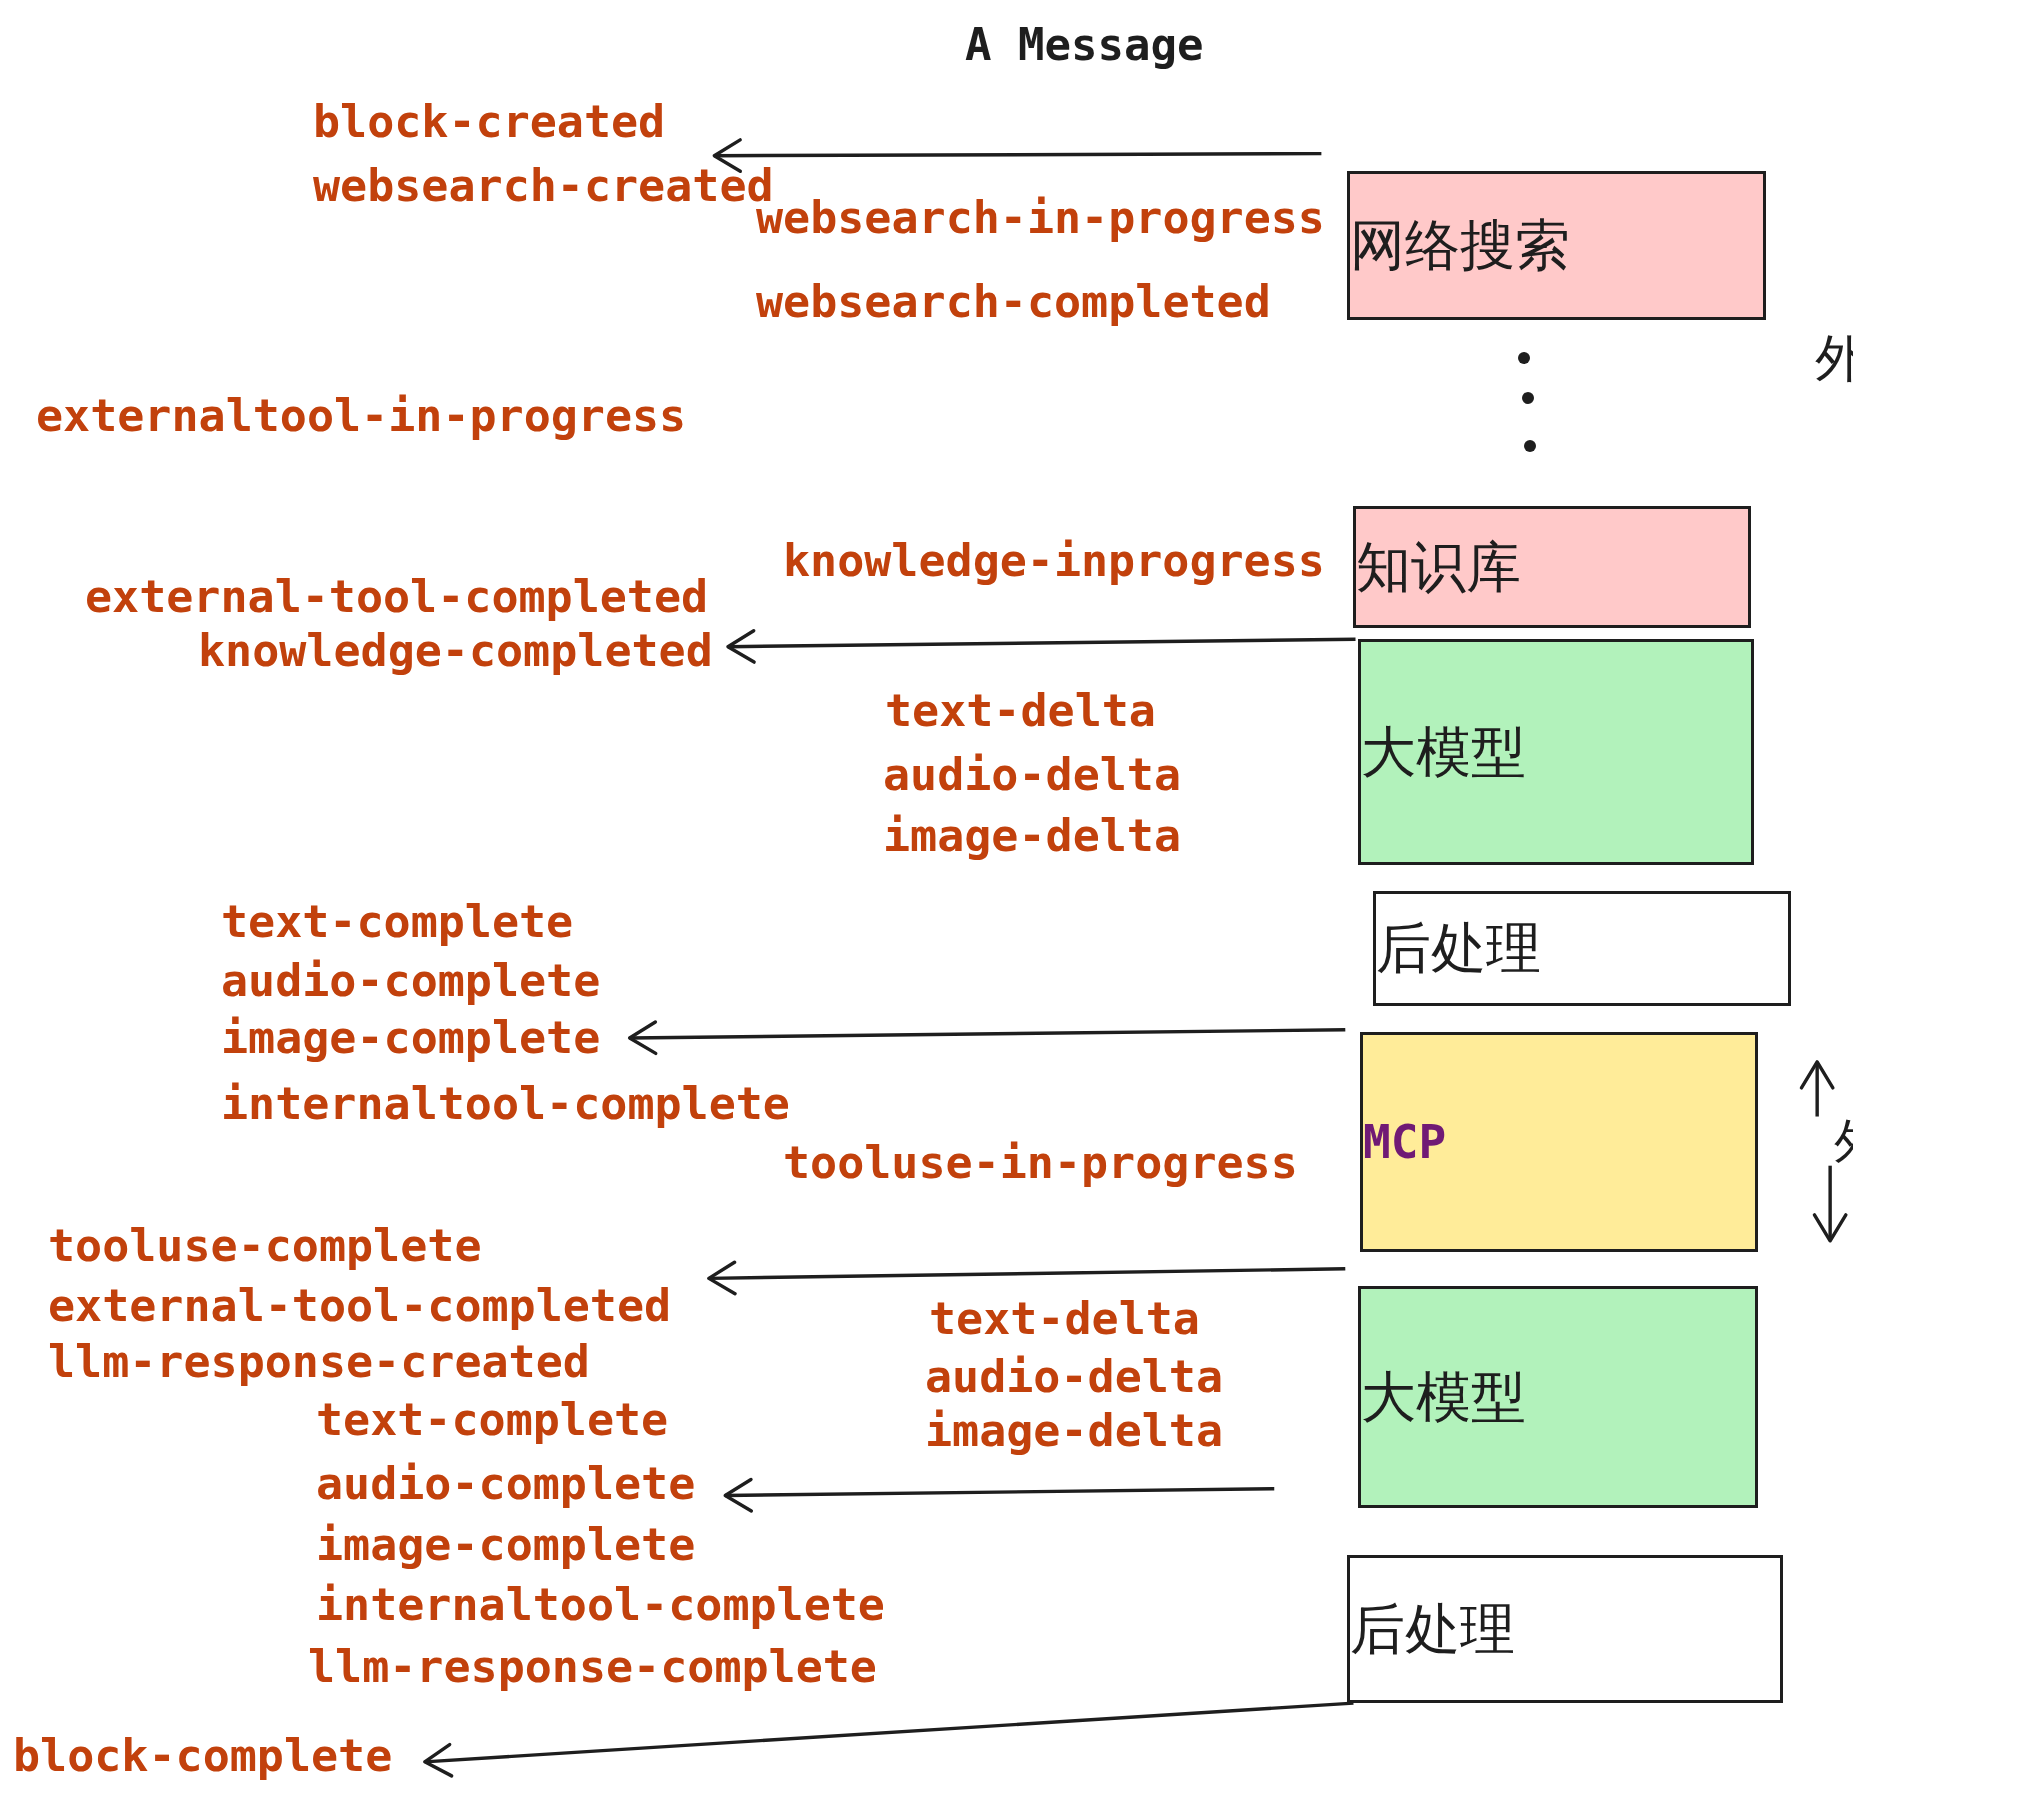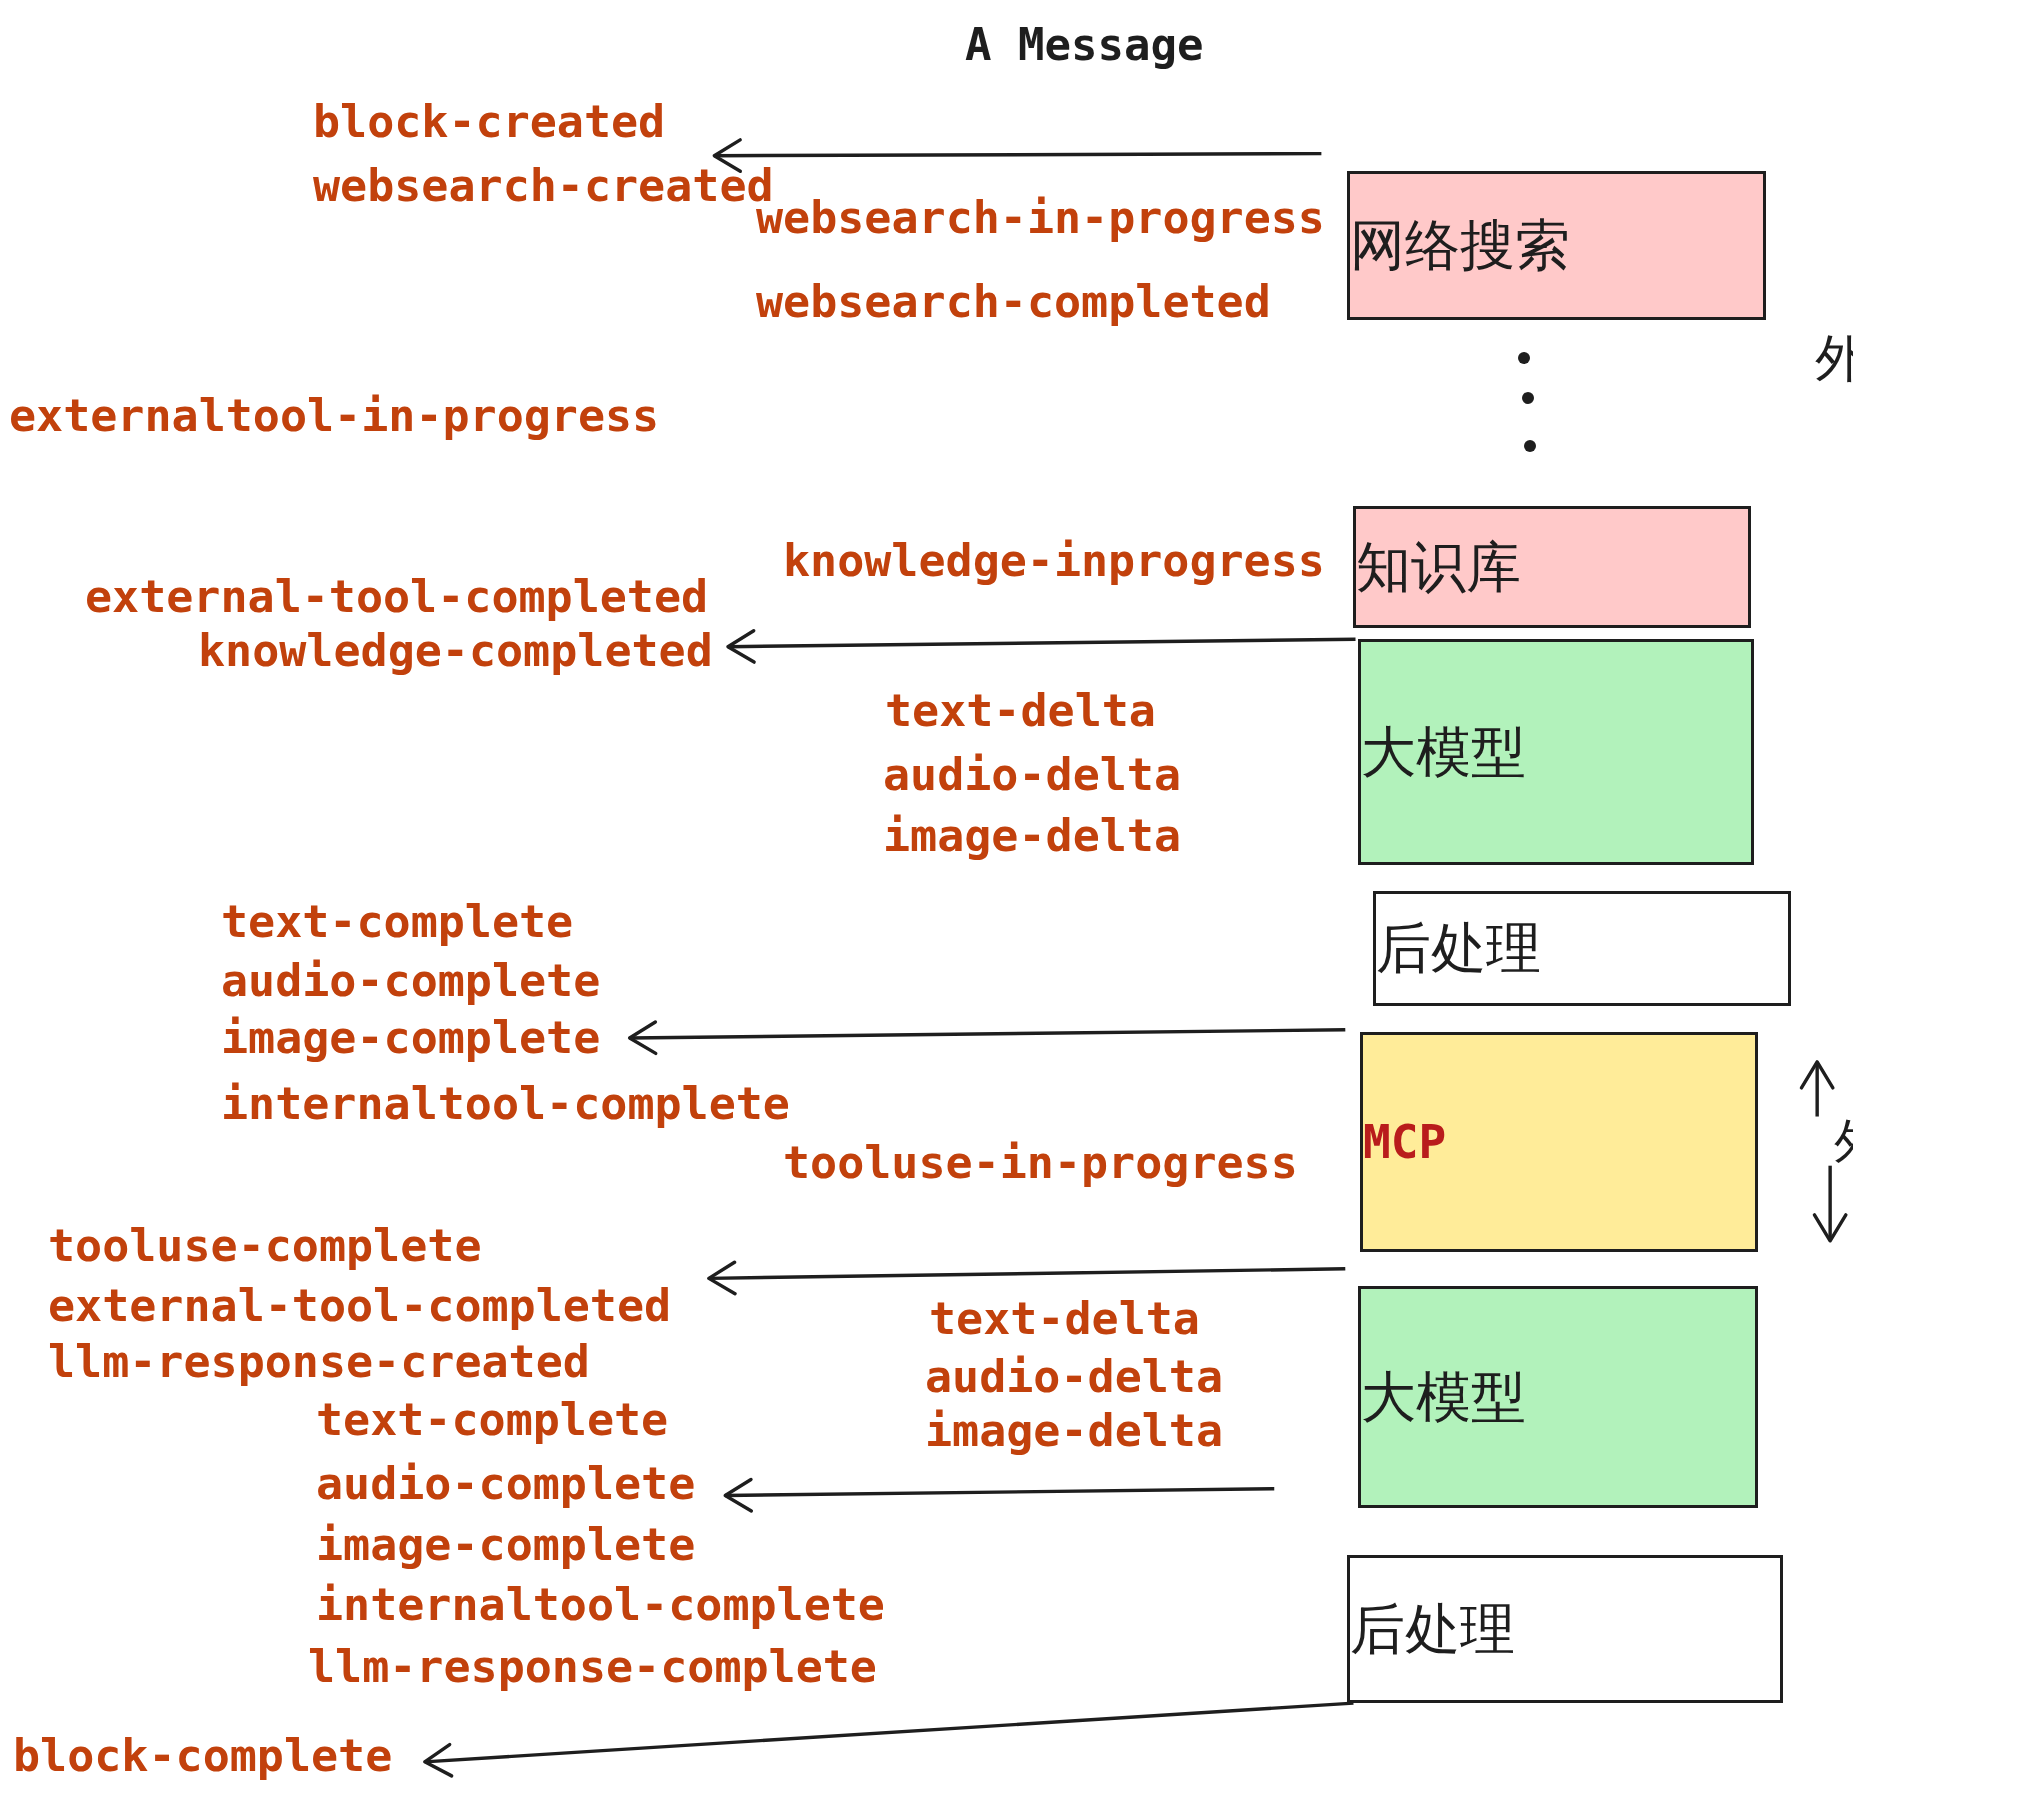--- a/index.html
+++ b/index.html
@@ -4,40 +4,40 @@
 <style>
   html,body{margin:0;padding:0;background:#ffffff;}
   .stage{position:relative;width:1853px;height:1796px;background:#ffffff;overflow:hidden;
          font-family:"DejaVu Sans Mono", monospace;color:#1e1e1e;}
   .title{position:absolute;font:700 44px/1.1 "DejaVu Sans Mono", monospace;color:#1e1e1e;white-space:pre;}
   .ev{position:absolute;font:700 45px/1.12 "DejaVu Sans Mono", monospace;color:#c2410c;white-space:pre;}
   .box{position:absolute;border:3.4px solid #1e1e1e;display:flex;align-items:center;
        box-sizing:border-box;background:#ffffff;}
   .box .cjk{font-family:"Liberation Sans","DejaVu Sans",sans-serif;font-size:55px;line-height:1;
             font-weight:400;color:#1e1e1e;white-space:pre;}
-  .box .mono{font:700 46px/1 "DejaVu Sans Mono", monospace;color:#b91c1c;white-space:pre;}
+  .box .mono{font:700 46px/1 "DejaVu Sans Mono", monospace;color:#701a75;white-space:pre;}
   .dot{position:absolute;width:12.3px;height:12.3px;border-radius:50%;background:#1e1e1e;}
   .anno{position:absolute;font-family:"Liberation Sans","DejaVu Sans",sans-serif;font-weight:400;
         color:#1e1e1e;white-space:pre;line-height:1;}
   .anno.top{font-size:51px;}
   .anno.bottom{font-size:48px;}
   svg.arrows{position:absolute;left:0;top:0;pointer-events:none;}
 </style>
 </head>
 <body>
 
 <div class="stage">
 
   <div class="title" style="left:965px;top:20.5px">A Message</div>
 
   <div class="ev" style="left:313px;top:97px">block-created</div>
   <div class="ev" style="left:313px;top:161px">websearch-created</div>
   <div class="ev" style="left:756px;top:193px">websearch-in-progress</div>
   <div class="ev" style="left:756px;top:277px">websearch-completed</div>
-  <div class="ev" style="left:9px;top:391px">externaltool-in-progress</div>
+  <div class="ev" style="left:36px;top:391px">externaltool-in-progress</div>
   <div class="ev" style="left:783px;top:536px">knowledge-inprogress</div>
   <div class="ev" style="left:85px;top:572px">external-tool-completed</div>
   <div class="ev" style="left:198px;top:626px">knowledge-completed</div>
   <div class="ev" style="left:885px;top:686px">text-delta</div>
   <div class="ev" style="left:883px;top:750px">audio-delta</div>
   <div class="ev" style="left:883px;top:811px">image-delta</div>
   <div class="ev" style="left:221px;top:897px">text-complete</div>
   <div class="ev" style="left:221px;top:956px">audio-complete</div>
   <div class="ev" style="left:221px;top:1013px">image-complete</div>
   <div class="ev" style="left:221px;top:1079px">internaltool-complete</div>

